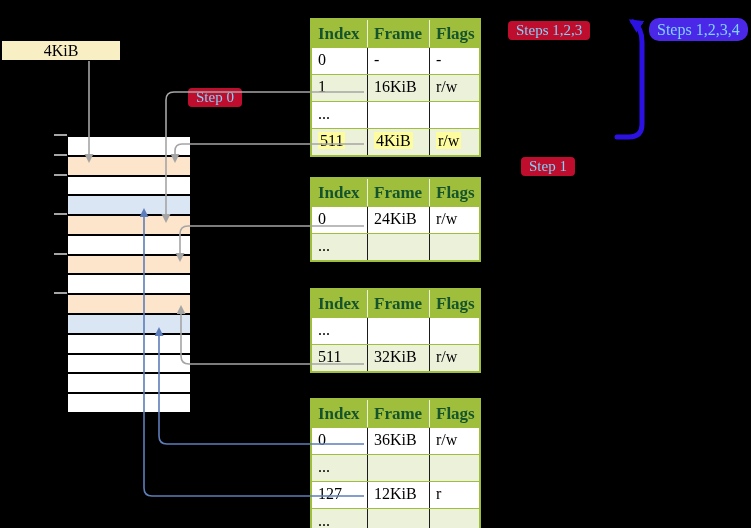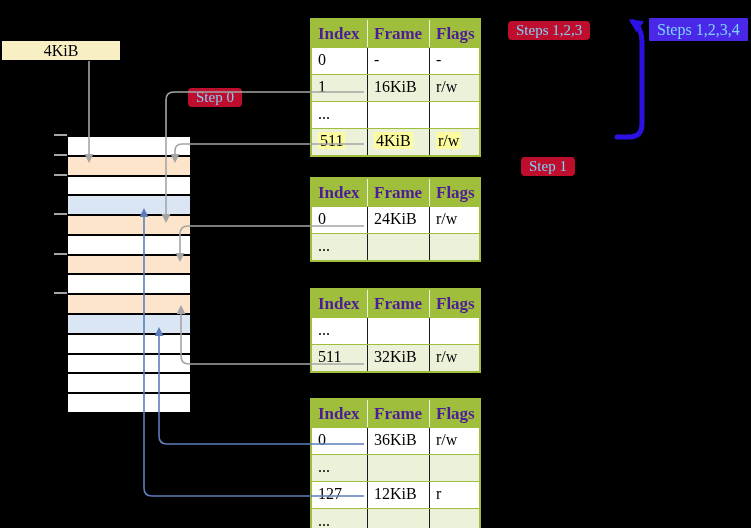--- a/index.html
+++ b/index.html
@@ -3,38 +3,38 @@
 <meta charset="utf-8">
 <style>
   html,body{margin:0;padding:0;background:#000;}
   #stage{position:relative;width:751px;height:528px;background:#000;overflow:hidden;
          font-family:"Liberation Serif","DejaVu Serif",serif;}
 
   
   .badge{position:absolute;color:#7dd3fc;font-size:15px;line-height:19px;padding:0 8px;
          border-radius:4px;white-space:nowrap;z-index:4;}
   .badge-red{background:var(--badge-red,#bf0d2e);}
-  .badge-blue{background:var(--badge-blue,#4b28e8);font-size:16px;line-height:23px;border-radius:1px;}
+  .badge-blue{background:var(--badge-blue,#4b28e8);font-size:16px;line-height:23px;border-radius:10px;}
   .cream-label{position:absolute;left:2px;top:41px;width:118px;height:19px;z-index:4;
          background:var(--cream,#f9efc4);color:#000;font-size:16px;line-height:19px;text-align:center;}
 
   
   #memory{position:absolute;left:68px;top:135px;width:122px;height:277px;
           display:flex;flex-direction:column;z-index:1;border-top:2px solid #000;}
   .mem-row{flex:1;border-bottom:2px solid #000;}
   .mem-row.plain{background:#ffffff;}
   .mem-row.peach{background:var(--peach,#fce5ca);}
   .mem-row.blue{background:var(--frame-blue,#dbe6f4);}
   .tick{position:absolute;left:54px;width:13px;height:2px;background:var(--line-gray,#a5a5a5);z-index:2;}
 
   
   .ptable{position:absolute;left:310px;width:171px;border:2px solid var(--table-green,#9fbe3b);
           box-sizing:border-box;background:#fff;z-index:3;}
   .thead{display:flex;background:var(--table-green,#9fbe3b);height:27px;}
-  .hcell{color:#4c1d95;font-weight:bold;font-size:17px;line-height:27px;padding-left:6px;box-sizing:border-box;}
+  .hcell{color:#14532d;font-weight:bold;font-size:17px;line-height:27px;padding-left:6px;box-sizing:border-box;}
   .hcell + .hcell{border-left:1px solid rgba(255,255,255,.8);}
   .trow{display:flex;height:26px;border-top:1.5px solid var(--table-green,#9fbe3b);}
   .tcell{font-size:16px;line-height:24px;padding-left:6px;box-sizing:border-box;color:#000;overflow:hidden;}
   .tcell + .tcell{border-left:1px solid #1b1b1b;}
   .c0{width:55px;}.c1{width:62px;}.c2{flex:1;}
   .r-g{background:var(--row-green,#ecf1da);}
   .hl{background:var(--highlight,#fdfda0);padding:0 2px;}
 
   #t1{top:18px;}#t2{top:177px;}#t3{top:288px;}#t4{top:398px;}
 

